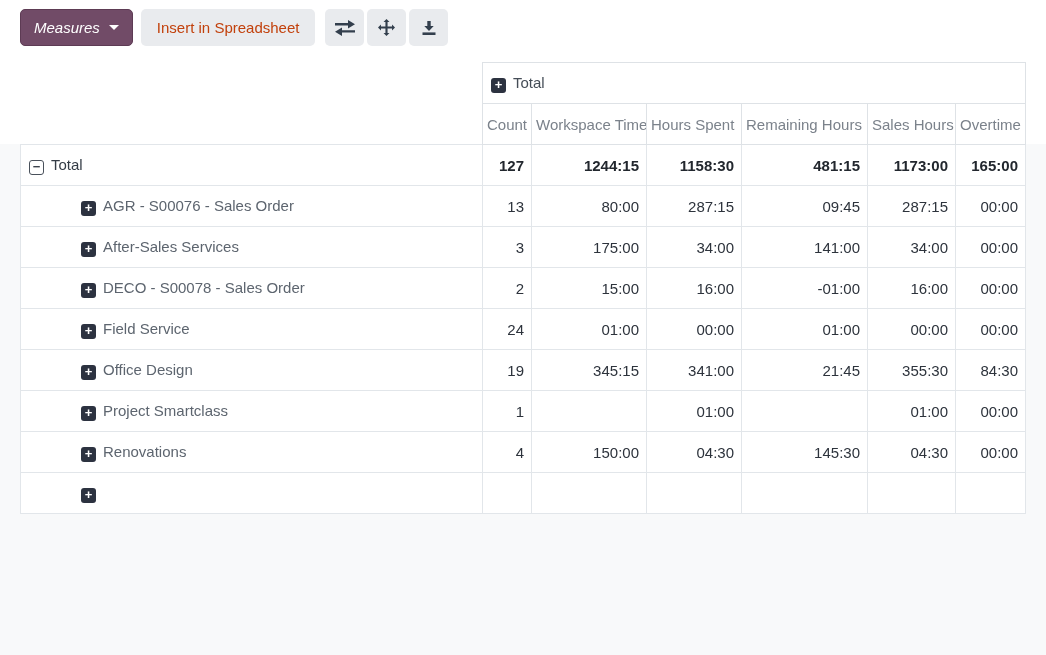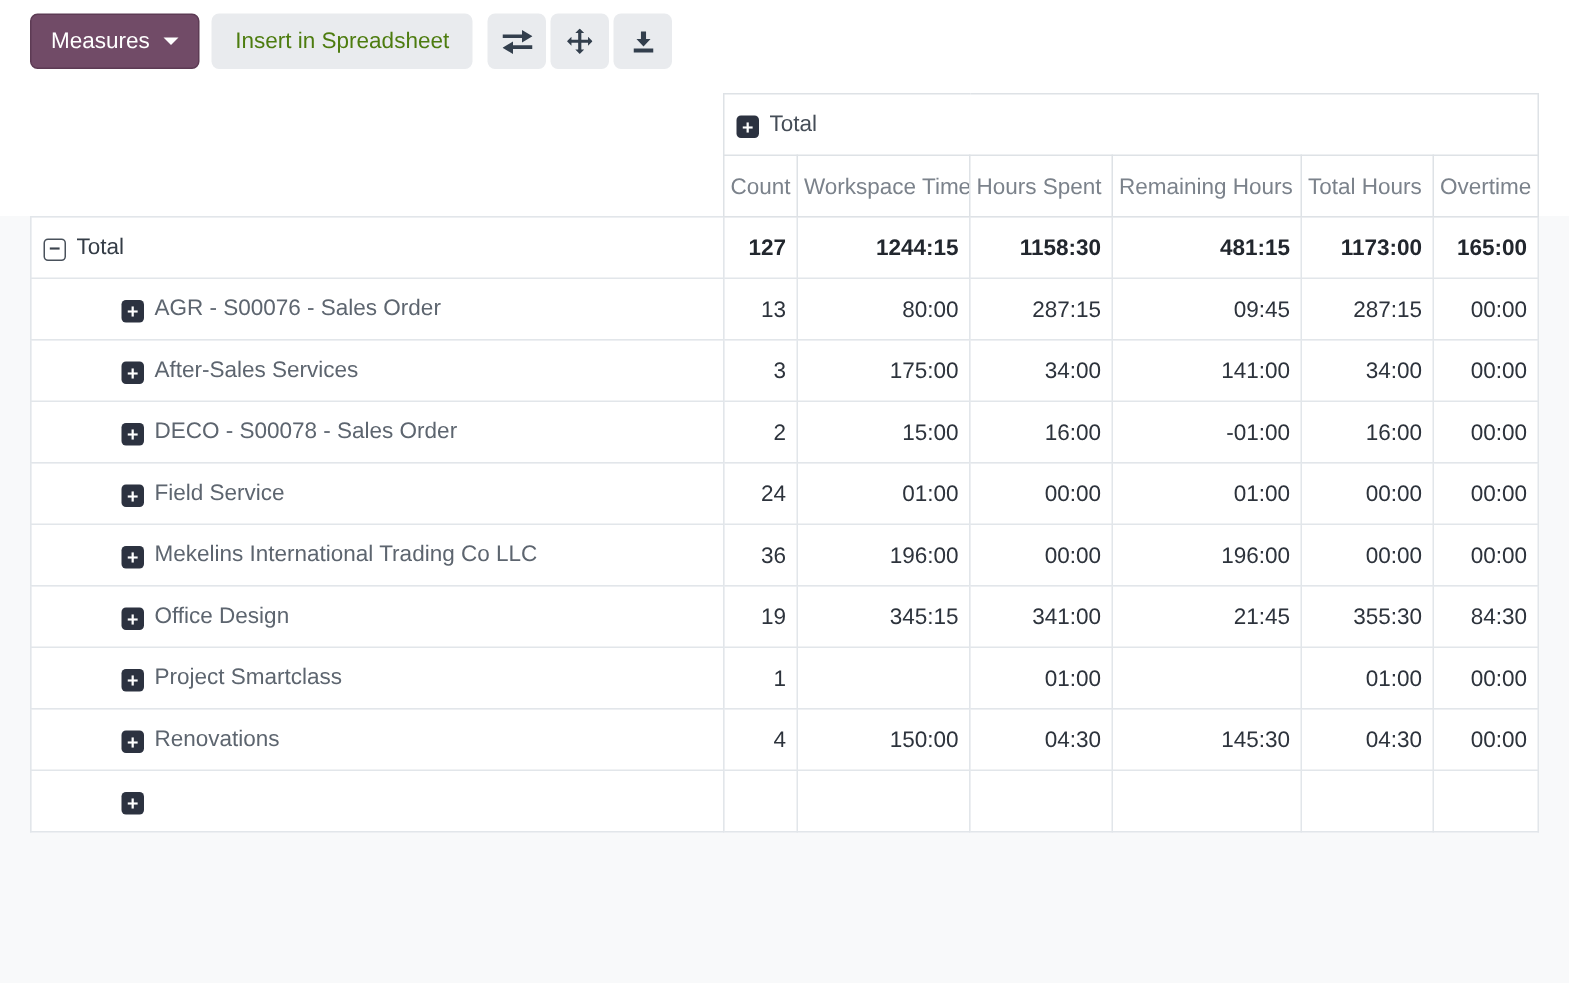--- a/index.html
+++ b/index.html
@@ -7,23 +7,23 @@
   .page {
     position:relative; width:1046px; height:655px; overflow:hidden;
     background:#f8f9fa; font-family:"Liberation Sans", sans-serif;
   }
   .white-band { position:absolute; top:0; left:0; width:100%; height:144px; background:#ffffff; }
 
   
   .toolbar { position:absolute; top:9px; left:20px; display:flex; align-items:stretch; gap:8px; height:37px; z-index:2; }
   .btn { display:flex; align-items:center; justify-content:center; font-family:"Liberation Sans", sans-serif;
          font-size:15px; border-radius:5px; cursor:pointer; border:none; white-space:nowrap; }
-  .btn-primary { background:#714B67; color:#fff; border:1px solid #5d3b54; padding:0 13px; gap:9px; font-weight:400; }
+  .btn-primary { background:#714B67; color:#fff; border:1px solid #5d3b54; padding:0 13px; gap:9px; font-weight:400;font-style:italic; }
   .caret-down { width:0; height:0; border-left:5px solid transparent; border-right:5px solid transparent; border-top:5px solid #ffffff; }
-  .btn-flat { background:#e9ebee; color:#4d7c0f; padding:0 16px; }
+  .btn-flat { background:#e9ebee; color:#c2410c; padding:0 16px; }
   .icon-group { display:flex; gap:3px; margin-left:2px; }
   .btn-icon { background:#e9ebee; width:39px; color:#333f4d; }
   .btn-icon svg { display:block; }
 
   
   table.pivot { position:absolute; top:62px; left:20px; width:1005px; z-index:1;
                 border-collapse:collapse; table-layout:fixed; font-size:15px; }
   table.pivot th, table.pivot td { height:41px; overflow:hidden; white-space:nowrap; }
 
   th.blank { border:none; background:transparent; }
@@ -105,21 +105,21 @@
         <th class="col-group" colspan="6">
           <span class="sq sq-plus"></span><span>Total</span>
         </th>
       </tr>
       <tr>
         <th class="blank"></th>
       <th class="measure">Count</th>
           <th class="measure">Workspace Time</th>
           <th class="measure">Hours Spent</th>
           <th class="measure">Remaining Hours</th>
-          <th class="measure">Total Hours</th>
+          <th class="measure">Sales Hours</th>
           <th class="measure">Overtime</th>
         </tr>
     </thead>
     <tbody>
         <tr class="depth-0 total-row">
           <td class="row-header"><span class="sq sq-minus"></span><span>Total</span></td>
           <td class="num">127</td>
           <td class="num">1244:15</td>
           <td class="num">1158:30</td>
           <td class="num">481:15</td>
@@ -156,29 +156,20 @@
         <tr class="depth-1">
           <td class="row-header"><span class="sq sq-plus"></span><span>Field Service</span></td>
           <td class="num">24</td>
           <td class="num">01:00</td>
           <td class="num">00:00</td>
           <td class="num">01:00</td>
           <td class="num">00:00</td>
           <td class="num">00:00</td>
         </tr>
         <tr class="depth-1">
-          <td class="row-header"><span class="sq sq-plus"></span><span>Mekelins International Trading Co LLC</span></td>
-          <td class="num">36</td>
-          <td class="num">196:00</td>
-          <td class="num">00:00</td>
-          <td class="num">196:00</td>
-          <td class="num">00:00</td>
-          <td class="num">00:00</td>
-        </tr>
-        <tr class="depth-1">
           <td class="row-header"><span class="sq sq-plus"></span><span>Office Design</span></td>
           <td class="num">19</td>
           <td class="num">345:15</td>
           <td class="num">341:00</td>
           <td class="num">21:45</td>
           <td class="num">355:30</td>
           <td class="num">84:30</td>
         </tr>
         <tr class="depth-1">
           <td class="row-header"><span class="sq sq-plus"></span><span>Project Smartclass</span></td>

